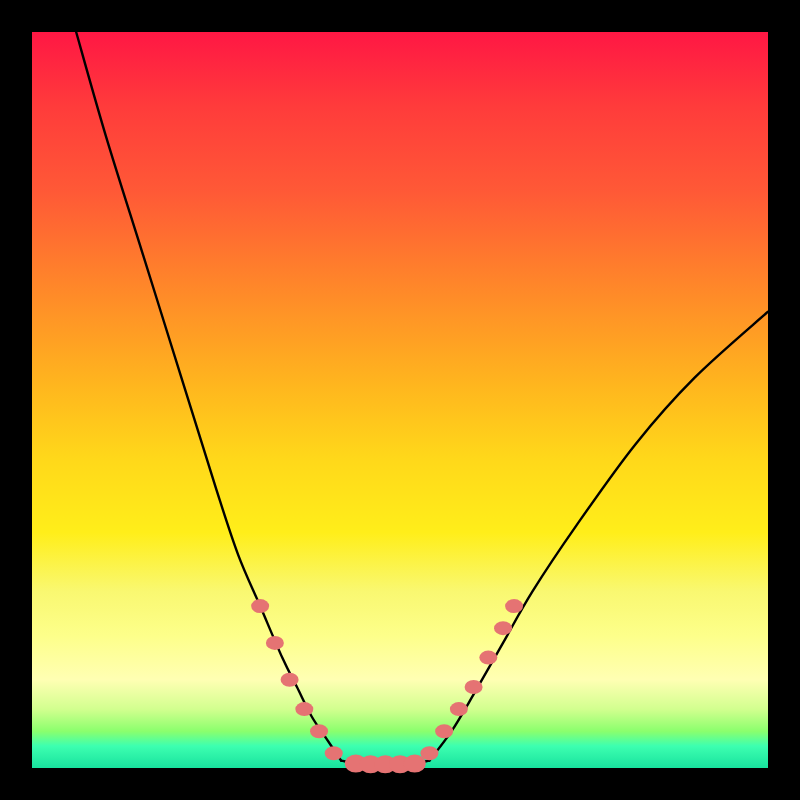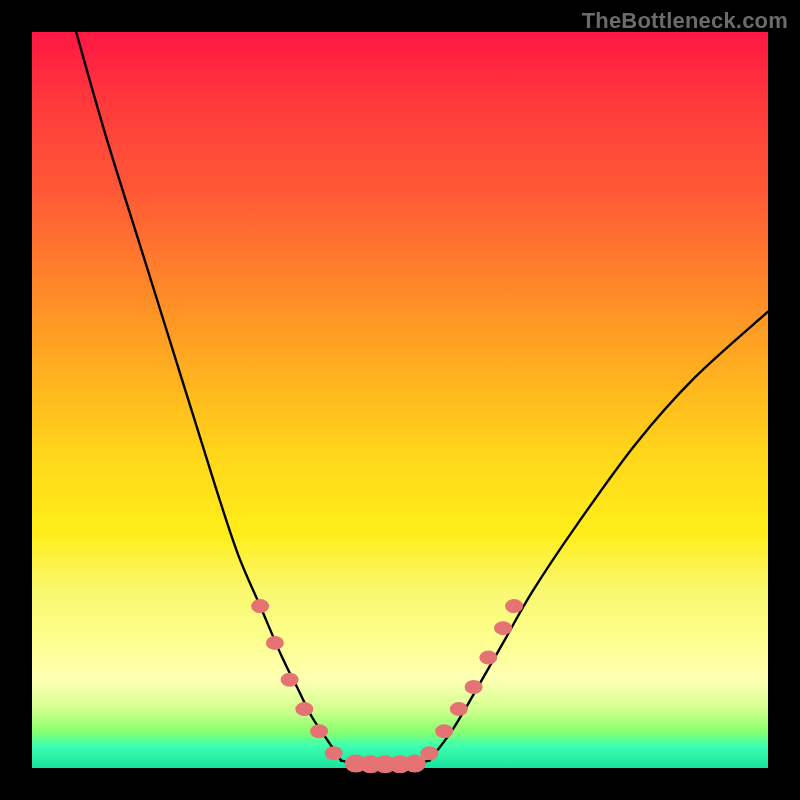--- a/index.html
+++ b/index.html
@@ -95,14 +95,13 @@
         <ellipse cx="397.44" cy="721.28" class="bump bump-md" rx="9" ry="7"></ellipse>
         <ellipse cx="412.16" cy="699.20" class="bump bump-md" rx="9" ry="7"></ellipse>
         <ellipse cx="426.88" cy="677.12" class="bump bump-md" rx="9" ry="7"></ellipse>
         <ellipse cx="441.60" cy="655.04" class="bump bump-md" rx="9" ry="7"></ellipse>
         <ellipse cx="456.32" cy="625.60" class="bump bump-md" rx="9" ry="7"></ellipse>
         <ellipse cx="471.04" cy="596.16" class="bump bump-md" rx="9" ry="7"></ellipse>
         <ellipse cx="482.08" cy="574.08" class="bump bump-md" rx="9" ry="7"></ellipse>
       </g>
   </svg>
 
-  <div class="watermark">TheBottleneck.com</div>
 </div>
 
 </body></html>

